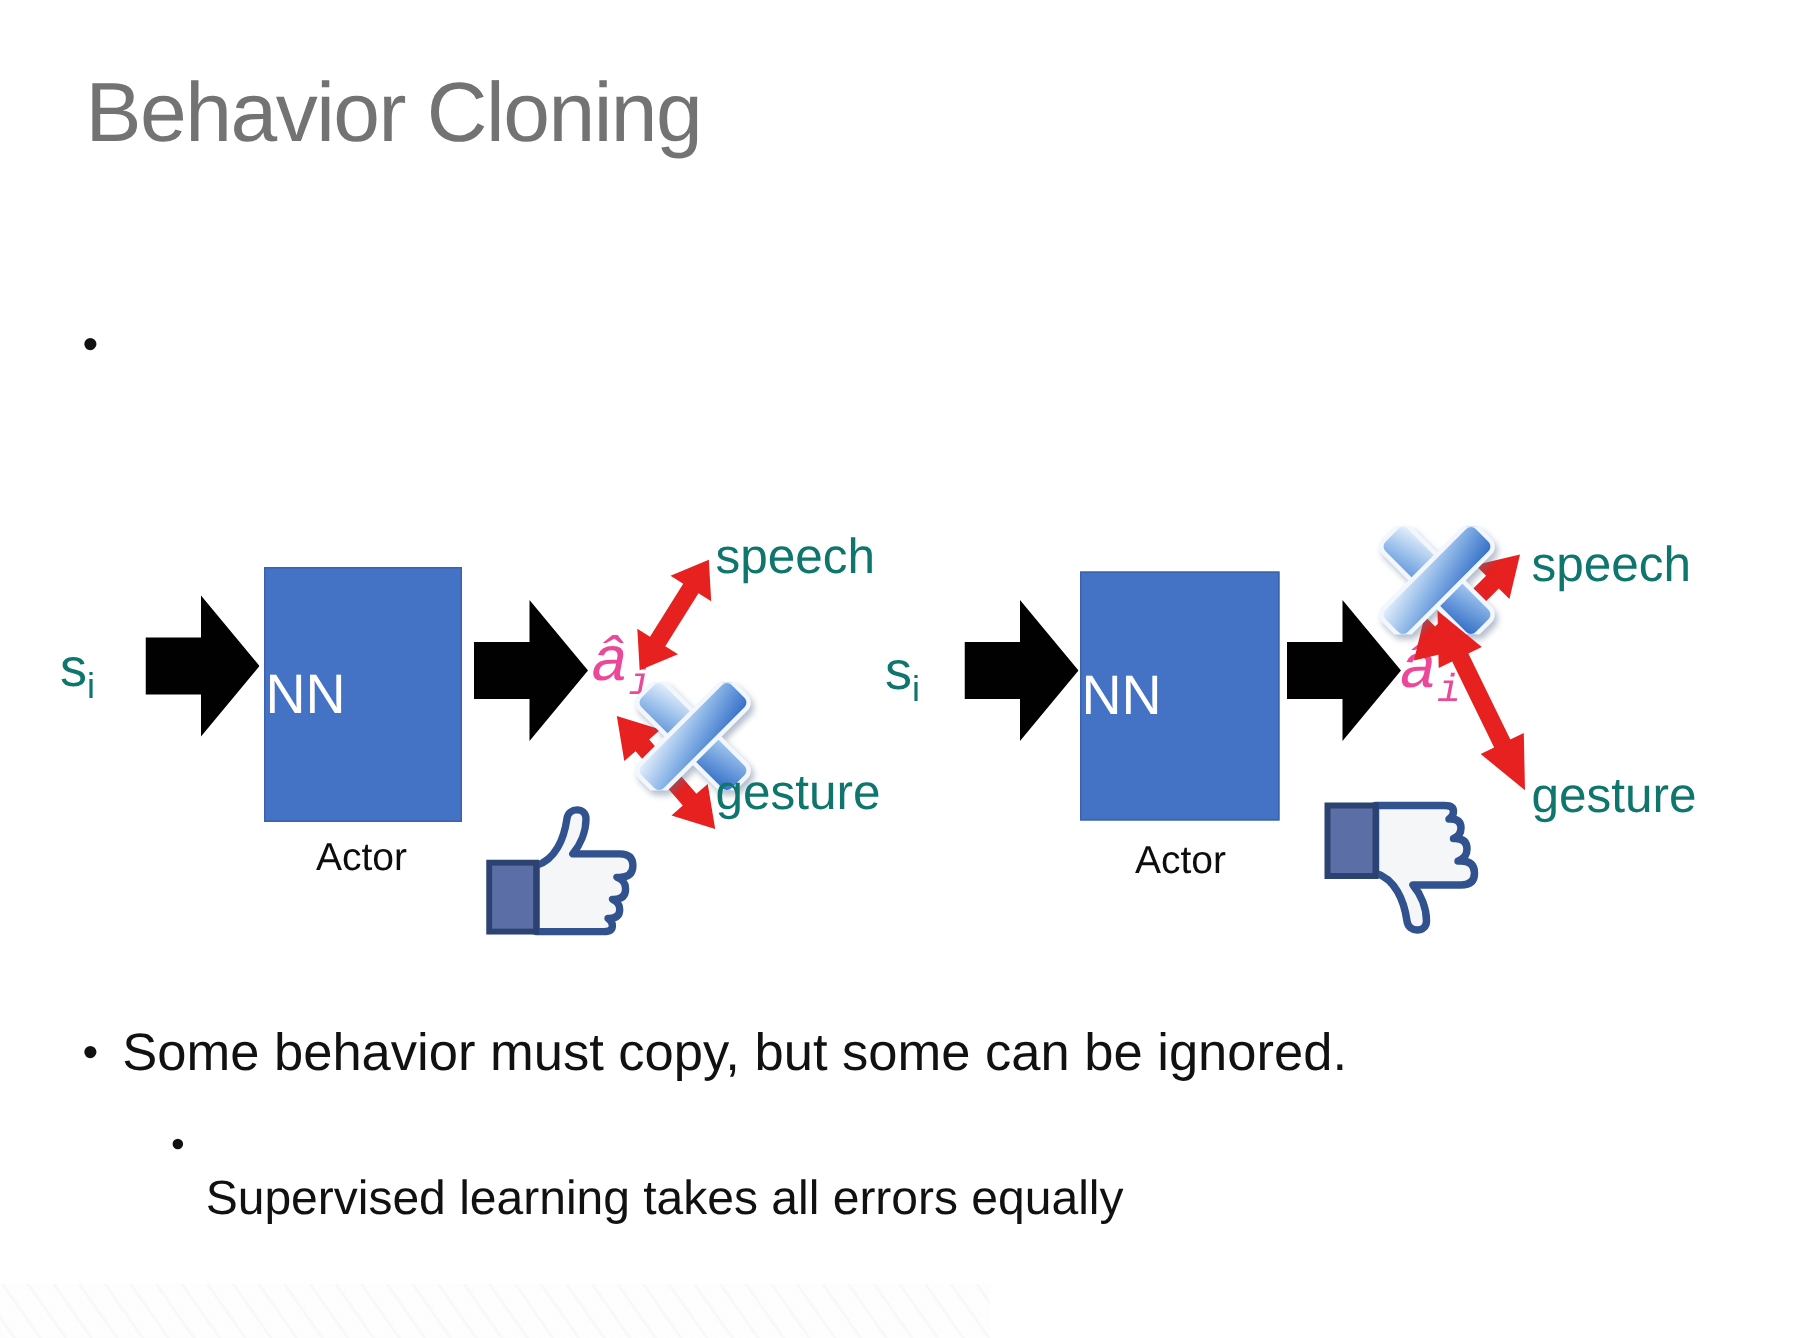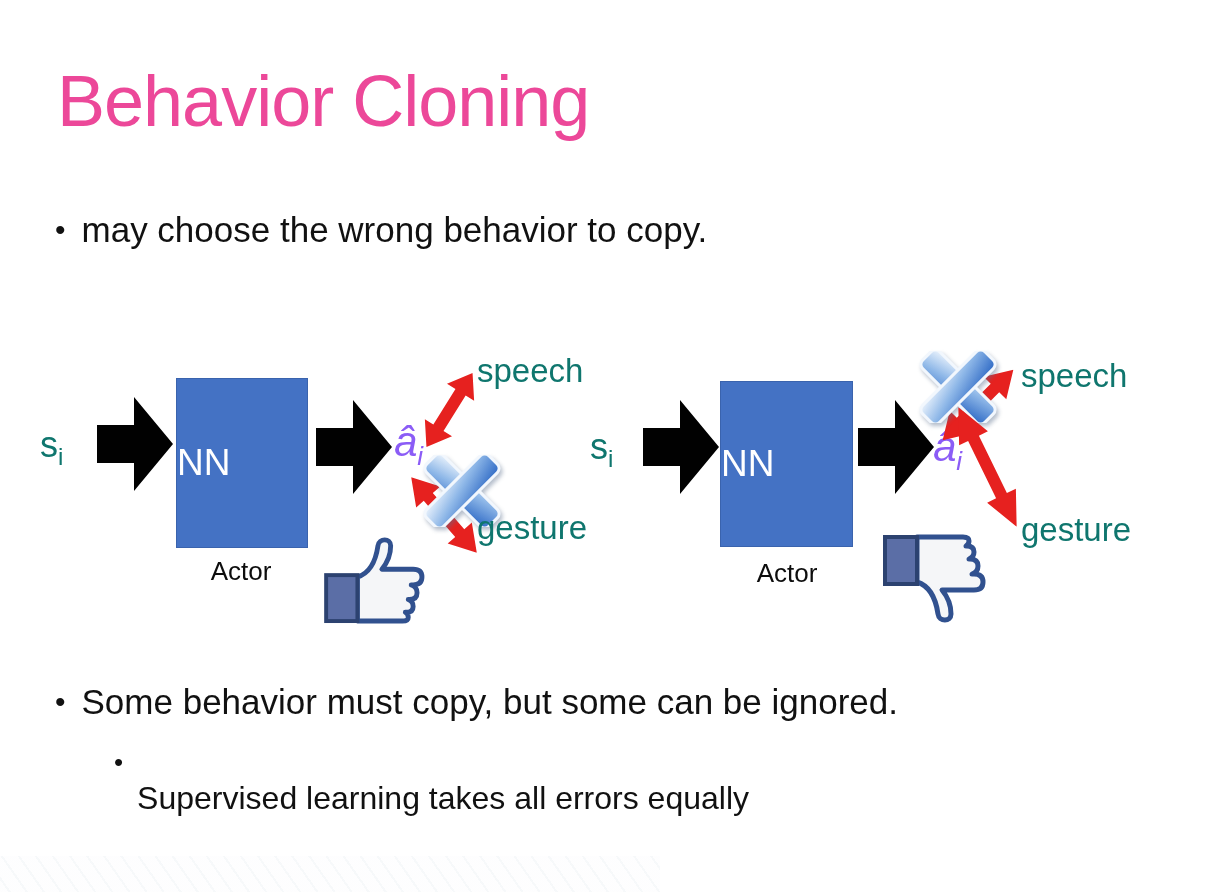--- a/index.html
+++ b/index.html
@@ -1,40 +1,40 @@
 <!DOCTYPE html>
 <html><head>
 <meta charset="utf-8">
 <style>
   html,body{margin:0;padding:0;background:#ffffff;}
   .slide{
     position:relative;width:1210px;height:892px;background:#ffffff;
     font-family:"Liberation Sans",sans-serif;color:#111111;overflow:hidden;
   }
   .title{
-    position:absolute;left:57px;top:60px;font-size:72px;font-weight:300;
-    letter-spacing:-1px;color:#ec4899;font-stretch:condensed;
+    position:absolute;left:57px;top:42px;font-size:56px;font-weight:300;
+    letter-spacing:-1px;color:#737373;font-stretch:condensed;
   }
   .bullet-row{position:absolute;display:flex;align-items:flex-start;}
   .bullet-dot{font-size:30px;line-height:52px;margin-right:16px;color:#111;}
   .bullet-text{font-size:35px;line-height:52px;color:#111;}
   .sub .bullet-dot{font-size:26px;line-height:48px;margin-right:14px;}
   .sub .bullet-text{font-size:32px;line-height:48px;margin-top:36px;}
   .lbl{position:absolute;font-size:33px;color:#0f766e;white-space:nowrap;}
   .io-lbl{font-size:36px;}
   .io-lbl sub{font-size:24px;}
   .nn-box{
     position:absolute;background:#4472C4;border:1px solid #3a63ad;
     display:flex;align-items:center;
     color:#ffffff;font-size:37px;
   }
   .actor{position:absolute;text-align:center;font-size:26px;color:#0d0d0d;}
   .ahat{
-    position:absolute;font-family:Liberation Sans, sans-serif;
-    font-style:italic;font-size:42px;color:#8b5cf6;white-space:nowrap;
+    position:absolute;font-family:Liberation Mono, monospace;
+    font-style:italic;font-size:42px;color:#ec4899;white-space:nowrap;
   }
   .ahat sub{font-size:26px;}
   .abs{position:absolute;}
   .xmark{filter:drop-shadow(2px 3px 2px rgba(90,110,140,0.45));}
   .bottom-artifact{
     position:absolute;left:0;top:856px;width:660px;height:36px;opacity:.7;
     background:repeating-linear-gradient(55deg,#fdfdfe 0 7px,#f3f6f8 7px 9px,#fdfdfe 9px 14px);
   }
 </style>
 </head>
@@ -50,21 +50,20 @@
   </defs>
 </svg>
 
 <div class="slide">
 
   <div class="title">Behavior Cloning</div>
 
   <div class="bullet-row" style="left:55px;top:204px;">
     <span class="bullet-dot">•</span>
     <div class="bullet-text">
-      <div>may choose the wrong behavior to copy.</div>
     </div>
   </div>
 
   <div class="lbl io-lbl" style="left:40px;top:424px;"><span>s</span><sub>i</sub></div>
 
   <svg class="abs" style="left:97px;top:394px;" width="76" height="100" viewBox="0 0 76 100">
     <polygon points="0,31 37,31 37,3 76,50 37,97 37,69 0,69" fill="#010101"></polygon>
   </svg>
 
   <div class="nn-box" style="left:176px;top:378px;width:130px;height:168px;">

